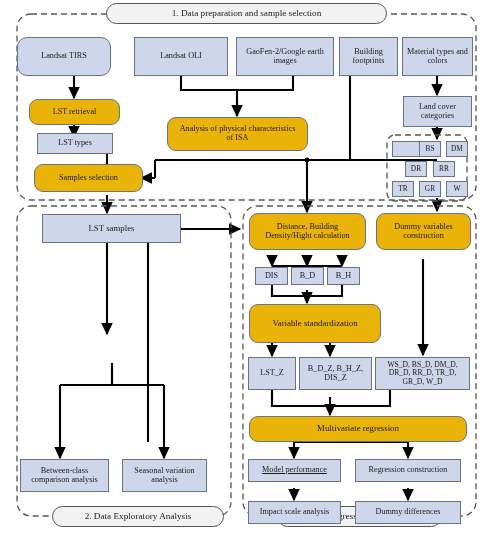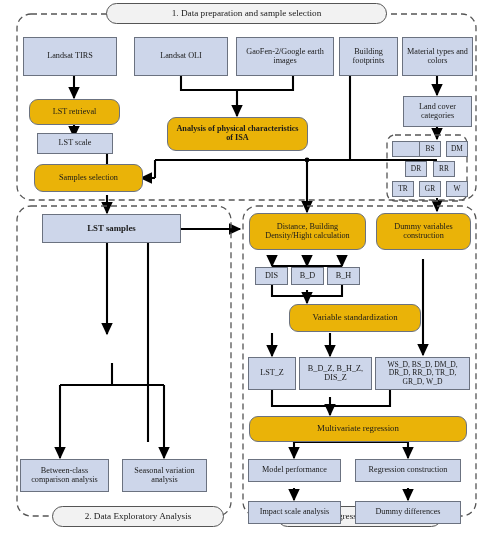--- a/index.html
+++ b/index.html
@@ -107,59 +107,59 @@
       <rect x="17" y="206" width="214" height="310" rx="14"></rect>
       <rect x="243" y="206" width="233" height="310" rx="14"></rect>
       <rect x="387" y="135" width="80" height="66" rx="8"></rect>
     </g>
   </svg>
 
   <div class="node sec-title" style="left:106px;top:3px;width:281px;height:21px;">1. Data preparation and sample selection</div>
   <div class="node sec-title" style="left:52px;top:506px;width:172px;height:21px;">2. Data Exploratory Analysis</div>
   <div class="node sec-title" style="left:277px;top:506px;width:165px;height:21px;">3. Regression analysis</div>
 
-  <div class="node blue sm" style="left:23px;top:37px;width:94px;height:39px;">Landsat TIRS</div>
+  <div class="node blue sm" style="left:17px;top:37px;width:94px;height:39px;border-radius:10px;">Landsat TIRS</div>
   <div class="node blue sm" style="left:134px;top:37px;width:94px;height:39px;">Landsat OLI</div>
   <div class="node blue sm" style="left:236px;top:37px;width:98px;height:39px;padding:0 3px;">GaoFen-2/Google earth images</div>
   <div class="node blue sm" style="left:339px;top:37px;width:59px;height:39px;padding:0 2px;">Building footprints</div>
   <div class="node blue sm" style="left:402px;top:37px;width:71px;height:39px;padding:0 2px;">Material types and colors</div>
 
   <div class="node cream sm" style="left:29px;top:99px;width:91px;height:26px;">LST retrieval</div>
-  <div class="node blue sm" style="left:37px;top:133px;width:76px;height:21px;">LST scale</div>
-  <div class="node cream sm" style="left:167px;top:117px;width:141px;height:34px;padding:0 8px;font-weight:bold;">Analysis of physical characteristics of ISA</div>
+  <div class="node blue sm" style="left:37px;top:133px;width:76px;height:21px;">LST types</div>
+  <div class="node cream sm" style="left:167px;top:117px;width:141px;height:34px;padding:0 8px;">Analysis of physical characteristics of ISA</div>
   <div class="node cream sm" style="left:34px;top:164px;width:109px;height:28px;">Samples selection</div>
   <div class="node blue sm" style="left:403px;top:96px;width:69px;height:31px;padding:0 2px;">Land cover categories</div>
 
   <div class="node mat" style="left:392px;top:141px;width:22px;height:16px;padding-left:32px;">WS</div>
   <div class="node mat" style="left:419px;top:141px;width:22px;height:16px;">BS</div>
   <div class="node mat" style="left:446px;top:141px;width:22px;height:16px;">DM</div>
   <div class="node mat" style="left:405px;top:161px;width:22px;height:16px;">DR</div>
   <div class="node mat" style="left:433px;top:161px;width:22px;height:16px;">RR</div>
   <div class="node mat" style="left:392px;top:181px;width:22px;height:16px;">TR</div>
   <div class="node mat" style="left:419px;top:181px;width:22px;height:16px;">GR</div>
   <div class="node mat" style="left:446px;top:181px;width:22px;height:16px;">W</div>
 
-  <div class="node blue md" style="left:42px;top:214px;width:139px;height:29px;font-weight:bold;">LST samples</div>
+  <div class="node blue md" style="left:42px;top:214px;width:139px;height:29px;">LST samples</div>
   <div class="node blue sm" style="left:20px;top:459px;width:89px;height:33px;padding:0 2px;">Between-class comparison analysis</div>
   <div class="node blue sm" style="left:122px;top:459px;width:85px;height:33px;padding:0 2px;">Seasonal variation analysis</div>
 
   <div class="node cream sm" style="left:249px;top:213px;width:117px;height:37px;padding:0 3px;">Distance, Building Density/Hight calculation</div>
   <div class="node cream sm" style="left:376px;top:213px;width:95px;height:37px;padding:0 3px;">Dummy variables construction</div>
 
   <div class="node blue sm" style="left:255px;top:267px;width:33px;height:18px;">DIS</div>
   <div class="node blue sm" style="left:291px;top:267px;width:33px;height:18px;">B_D</div>
   <div class="node blue sm" style="left:327px;top:267px;width:33px;height:18px;">B_H</div>
 
-  <div class="node cream md" style="left:249px;top:304px;width:132px;height:28px;margin-left:40px;">Variable standardization</div>
+  <div class="node cream md" style="left:249px;top:304px;width:132px;height:39px;">Variable standardization</div>
 
   <div class="node blue sm" style="left:248px;top:357px;width:48px;height:33px;">LST_Z</div>
   <div class="node blue sm" style="left:299px;top:357px;width:73px;height:33px;padding:0 2px;">B_D_Z, B_H_Z, DIS_Z</div>
   <div class="node blue tiny" style="left:375px;top:357px;width:95px;height:33px;padding:0 2px;">WS_D, BS_D, DM_D, DR_D, RR_D, TR_D, GR_D, W_D</div>
 
   <div class="node cream md" style="left:249px;top:416px;width:218px;height:26px;">Multivariate regression</div>
 
-  <div class="node blue sm" style="left:248px;top:459px;width:93px;height:23px;">Model performance</div>
+  <div class="node blue sm" style="left:248px;top:459px;width:93px;height:23px;text-decoration:underline;">Model performance</div>
   <div class="node blue sm" style="left:355px;top:459px;width:106px;height:23px;">Regression construction</div>
 
   <div class="node blue sm" style="left:248px;top:501px;width:93px;height:23px;">Impact scale analysis</div>
   <div class="node blue sm" style="left:355px;top:501px;width:106px;height:23px;">Dummy differences</div>
 
 </div>
 
 </body></html>

